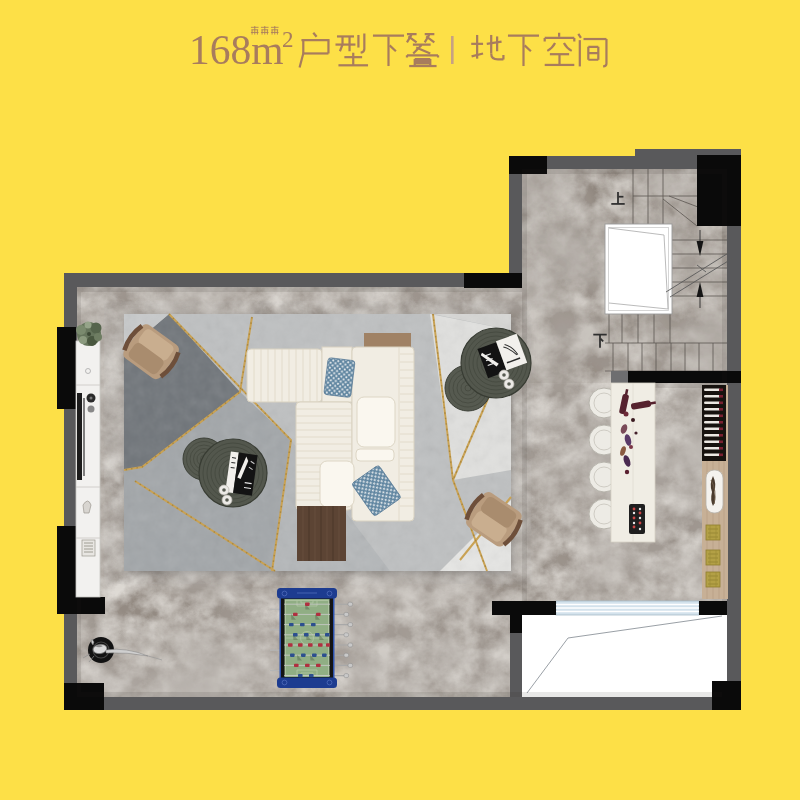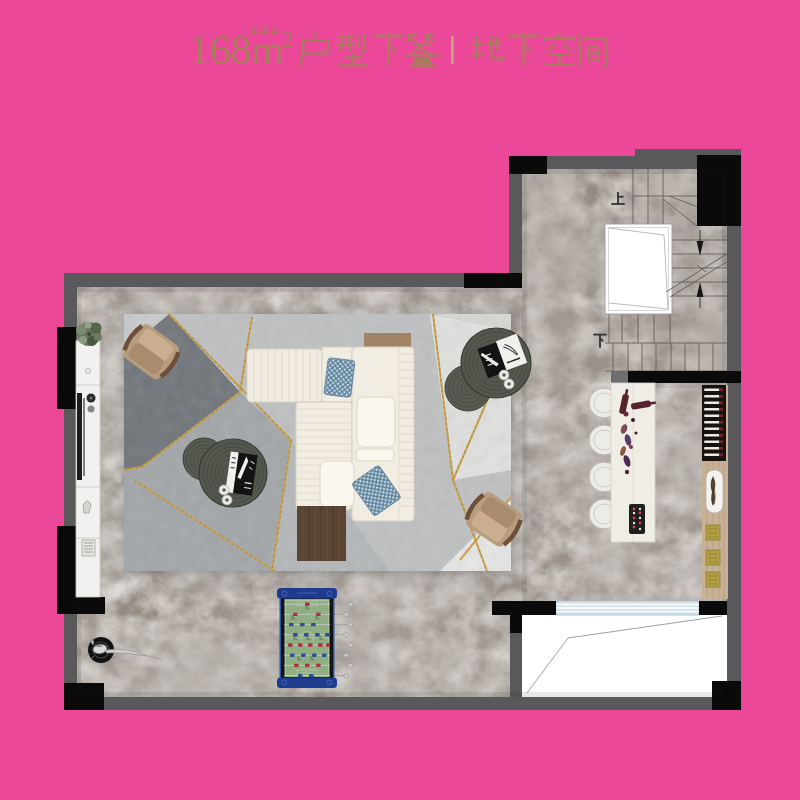--- a/index.html
+++ b/index.html
@@ -1,16 +1,16 @@
 <!DOCTYPE html>
 <html><head>
 <meta charset="utf-8">
 <style>
 html,body{margin:0;padding:0;background:#ffffff;}
-#wrap{position:relative;width:800px;height:800px;overflow:hidden;background:#ec4899;
+#wrap{position:relative;width:800px;height:800px;overflow:hidden;background:#fde047;
 font-family:"Liberation Sans",sans-serif;}
 svg{position:absolute;left:0;top:0;}
 </style>
 </head>
 <body>
 <div id="wrap">
 <svg width="800" height="800" viewBox="0 0 800 800">
 <defs>
 <filter id="marble" x="-2%" y="-2%" width="104%" height="104%">
   <feTurbulence type="fractalNoise" baseFrequency="0.04 0.045" numOctaves="5" seed="11" result="n1"></feTurbulence>

